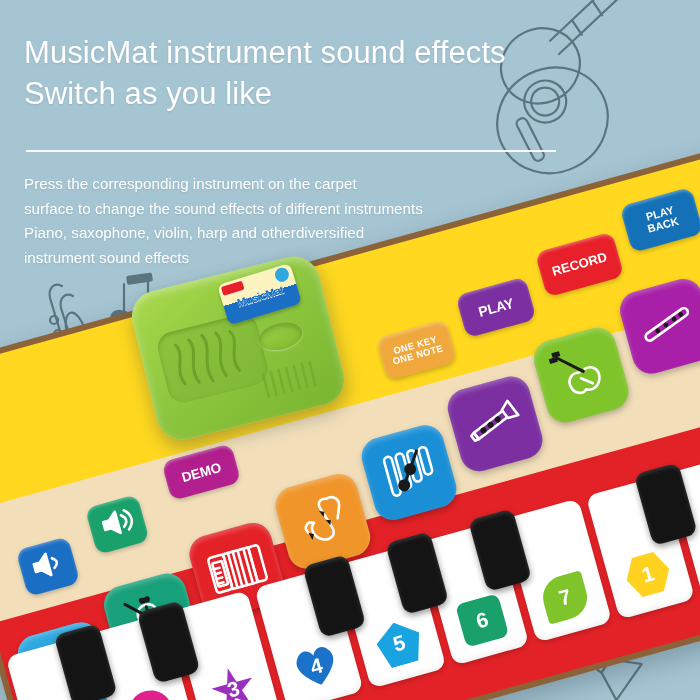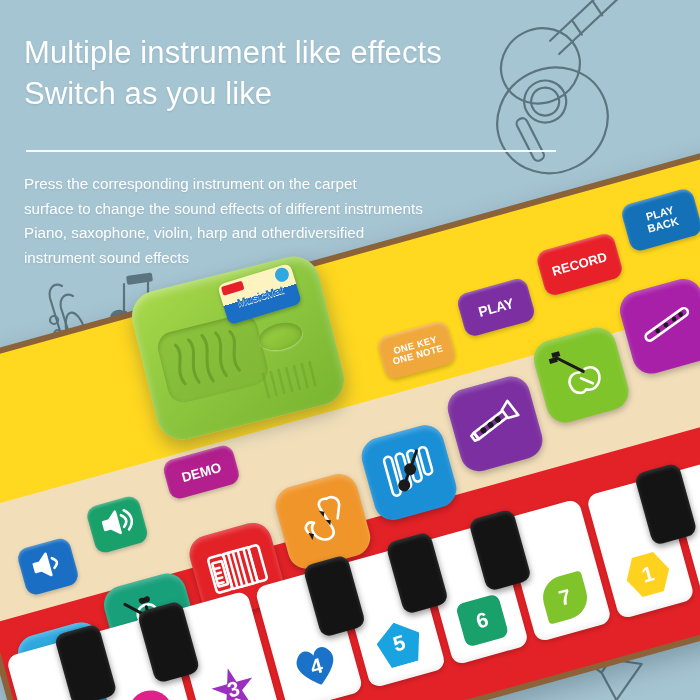--- a/index.html
+++ b/index.html
@@ -212,21 +212,21 @@
         <circle cx="56" cy="10" r="5"></circle>
         <circle cx="74" cy="10" r="5"></circle>
       <path d="M20 38 C4 38 4 58 20 58 L40 58"></path>
     </g>
     <path d="M8 22 L8 2"></path>
     <rect class="filled" x="4" y="0" width="12" height="9" rx="2"></rect>
     <ellipse class="filled" cx="14" cy="24" rx="8" ry="6" transform="rotate(-18 14 24)"></ellipse>
   </svg>
 </div>
 
-<div class="headline">Multiple instrument like effects
+<div class="headline">MusicMat instrument sound effects
 Switch as you like</div>
 <div class="rule"></div>
 <div class="body-copy">Press the corresponding instrument on the carpet
 surface to change the sound effects of different instruments
 Piano, saxophone, violin, harp and otherdiversified
 instrument sound effects</div>
 
 <div id="mat-wrap">
   <div class="mat-body">
     <div class="panel-yellow"></div>

